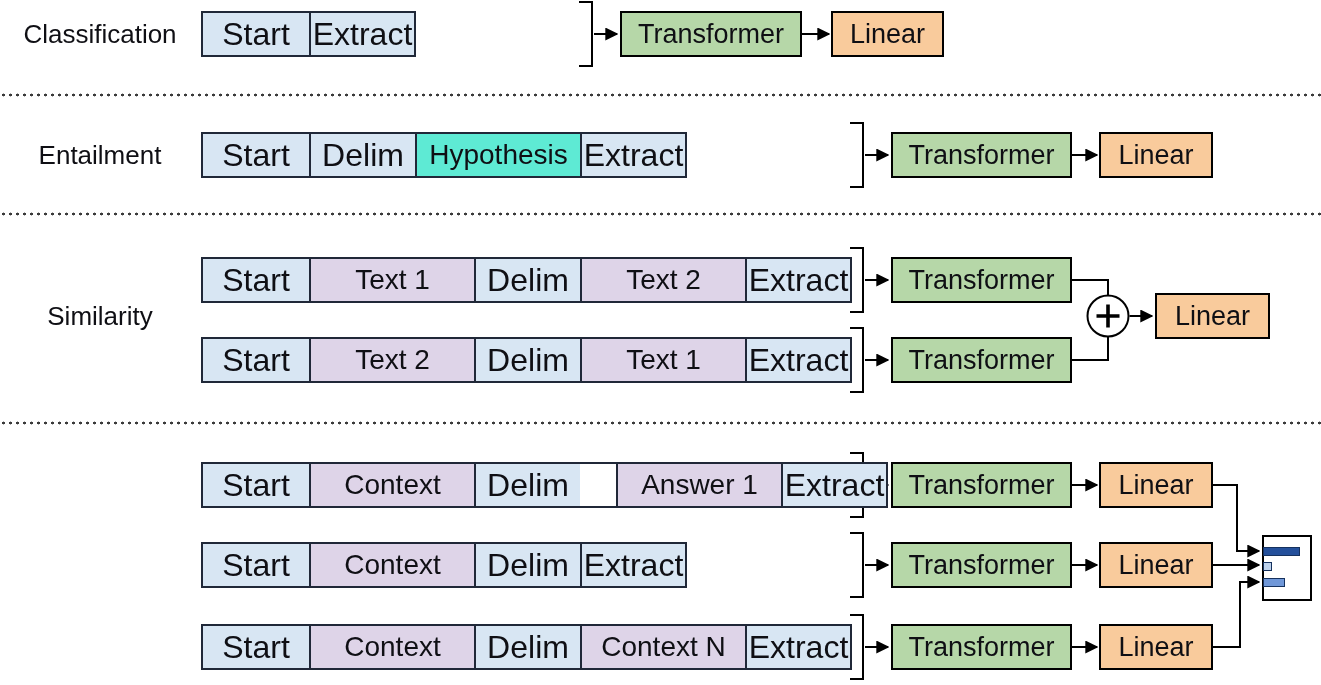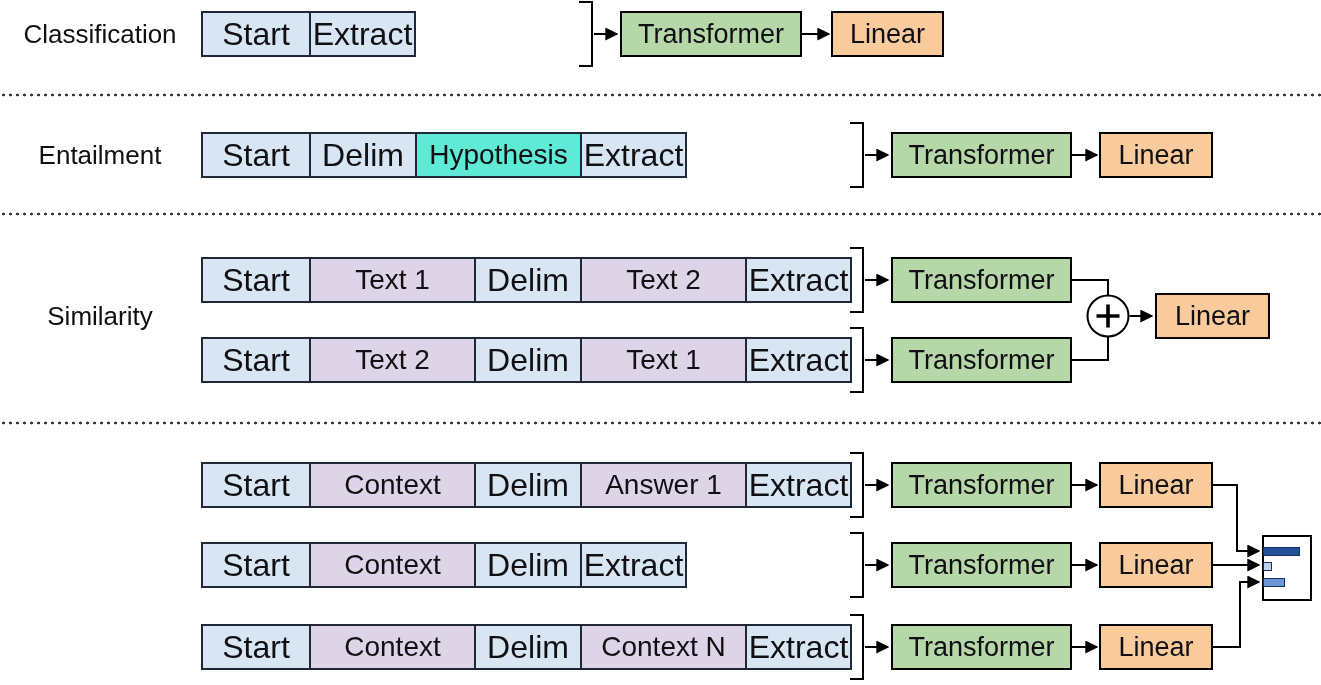--- a/index.html
+++ b/index.html
@@ -111,21 +111,21 @@
       <div class="cell control" style="width: 106px; background: rgb(216, 230, 243); border-left-color: rgb(32, 40, 56);">Delim</div>
       <div class="cell content" style="width: 165px; background: rgb(222, 212, 232); border-left-color: rgb(32, 40, 56);">Text 1</div>
       <div class="cell control" style="width: 105px; background: rgb(216, 230, 243); border-left-color: rgb(32, 40, 56);">Extract</div>
     </div>
     <div class="block" style="left: 891px; width: 181px; top: 360px; background: rgb(182, 215, 168); border-color: rgb(0, 0, 0);">Transformer</div>
     <div class="block" style="left: 1155px; width: 115px; top: 316px; background: rgb(249, 203, 156); border-color: rgb(0, 0, 0);">Linear</div>
     <div class="token-row" style="left: 201px; top: 485px; border-color: rgb(32, 40, 56);">
       <div class="cell control" style="width: 106px; background: rgb(216, 230, 243); border-left-color: rgb(32, 40, 56);">Start</div>
       <div class="cell content" style="width: 165px; background: rgb(222, 212, 232); border-left-color: rgb(32, 40, 56);">Context</div>
       <div class="cell control" style="width: 106px; background: rgb(216, 230, 243); border-left-color: rgb(32, 40, 56);">Delim</div>
-      <div class="cell content" style="width: 165px; background: rgb(222, 212, 232); border-left-color: rgb(32, 40, 56);">Answer 1</div>
+      <div class="cell content" style="width: 165px; background: rgb(222, 212, 232); border-left-color: rgb(32, 40, 56); margin-left: 36px;">Answer 1</div>
       <div class="cell control" style="width: 105px; background: rgb(216, 230, 243); border-left-color: rgb(32, 40, 56);">Extract</div>
     </div>
     <div class="block" style="left: 891px; width: 181px; top: 485px; background: rgb(182, 215, 168); border-color: rgb(0, 0, 0);">Transformer</div>
     <div class="block" style="left: 1099px; width: 114px; top: 485px; background: rgb(249, 203, 156); border-color: rgb(0, 0, 0);">Linear</div>
     <div class="token-row" style="left: 201px; top: 565px; border-color: rgb(32, 40, 56);">
       <div class="cell control" style="width: 106px; background: rgb(216, 230, 243); border-left-color: rgb(32, 40, 56);">Start</div>
       <div class="cell content" style="width: 165px; background: rgb(222, 212, 232); border-left-color: rgb(32, 40, 56);">Context</div>
       <div class="cell control" style="width: 106px; background: rgb(216, 230, 243); border-left-color: rgb(32, 40, 56);">Delim</div>
       <div class="cell control" style="width: 105px; background: rgb(216, 230, 243); border-left-color: rgb(32, 40, 56);">Extract</div>
     </div>

